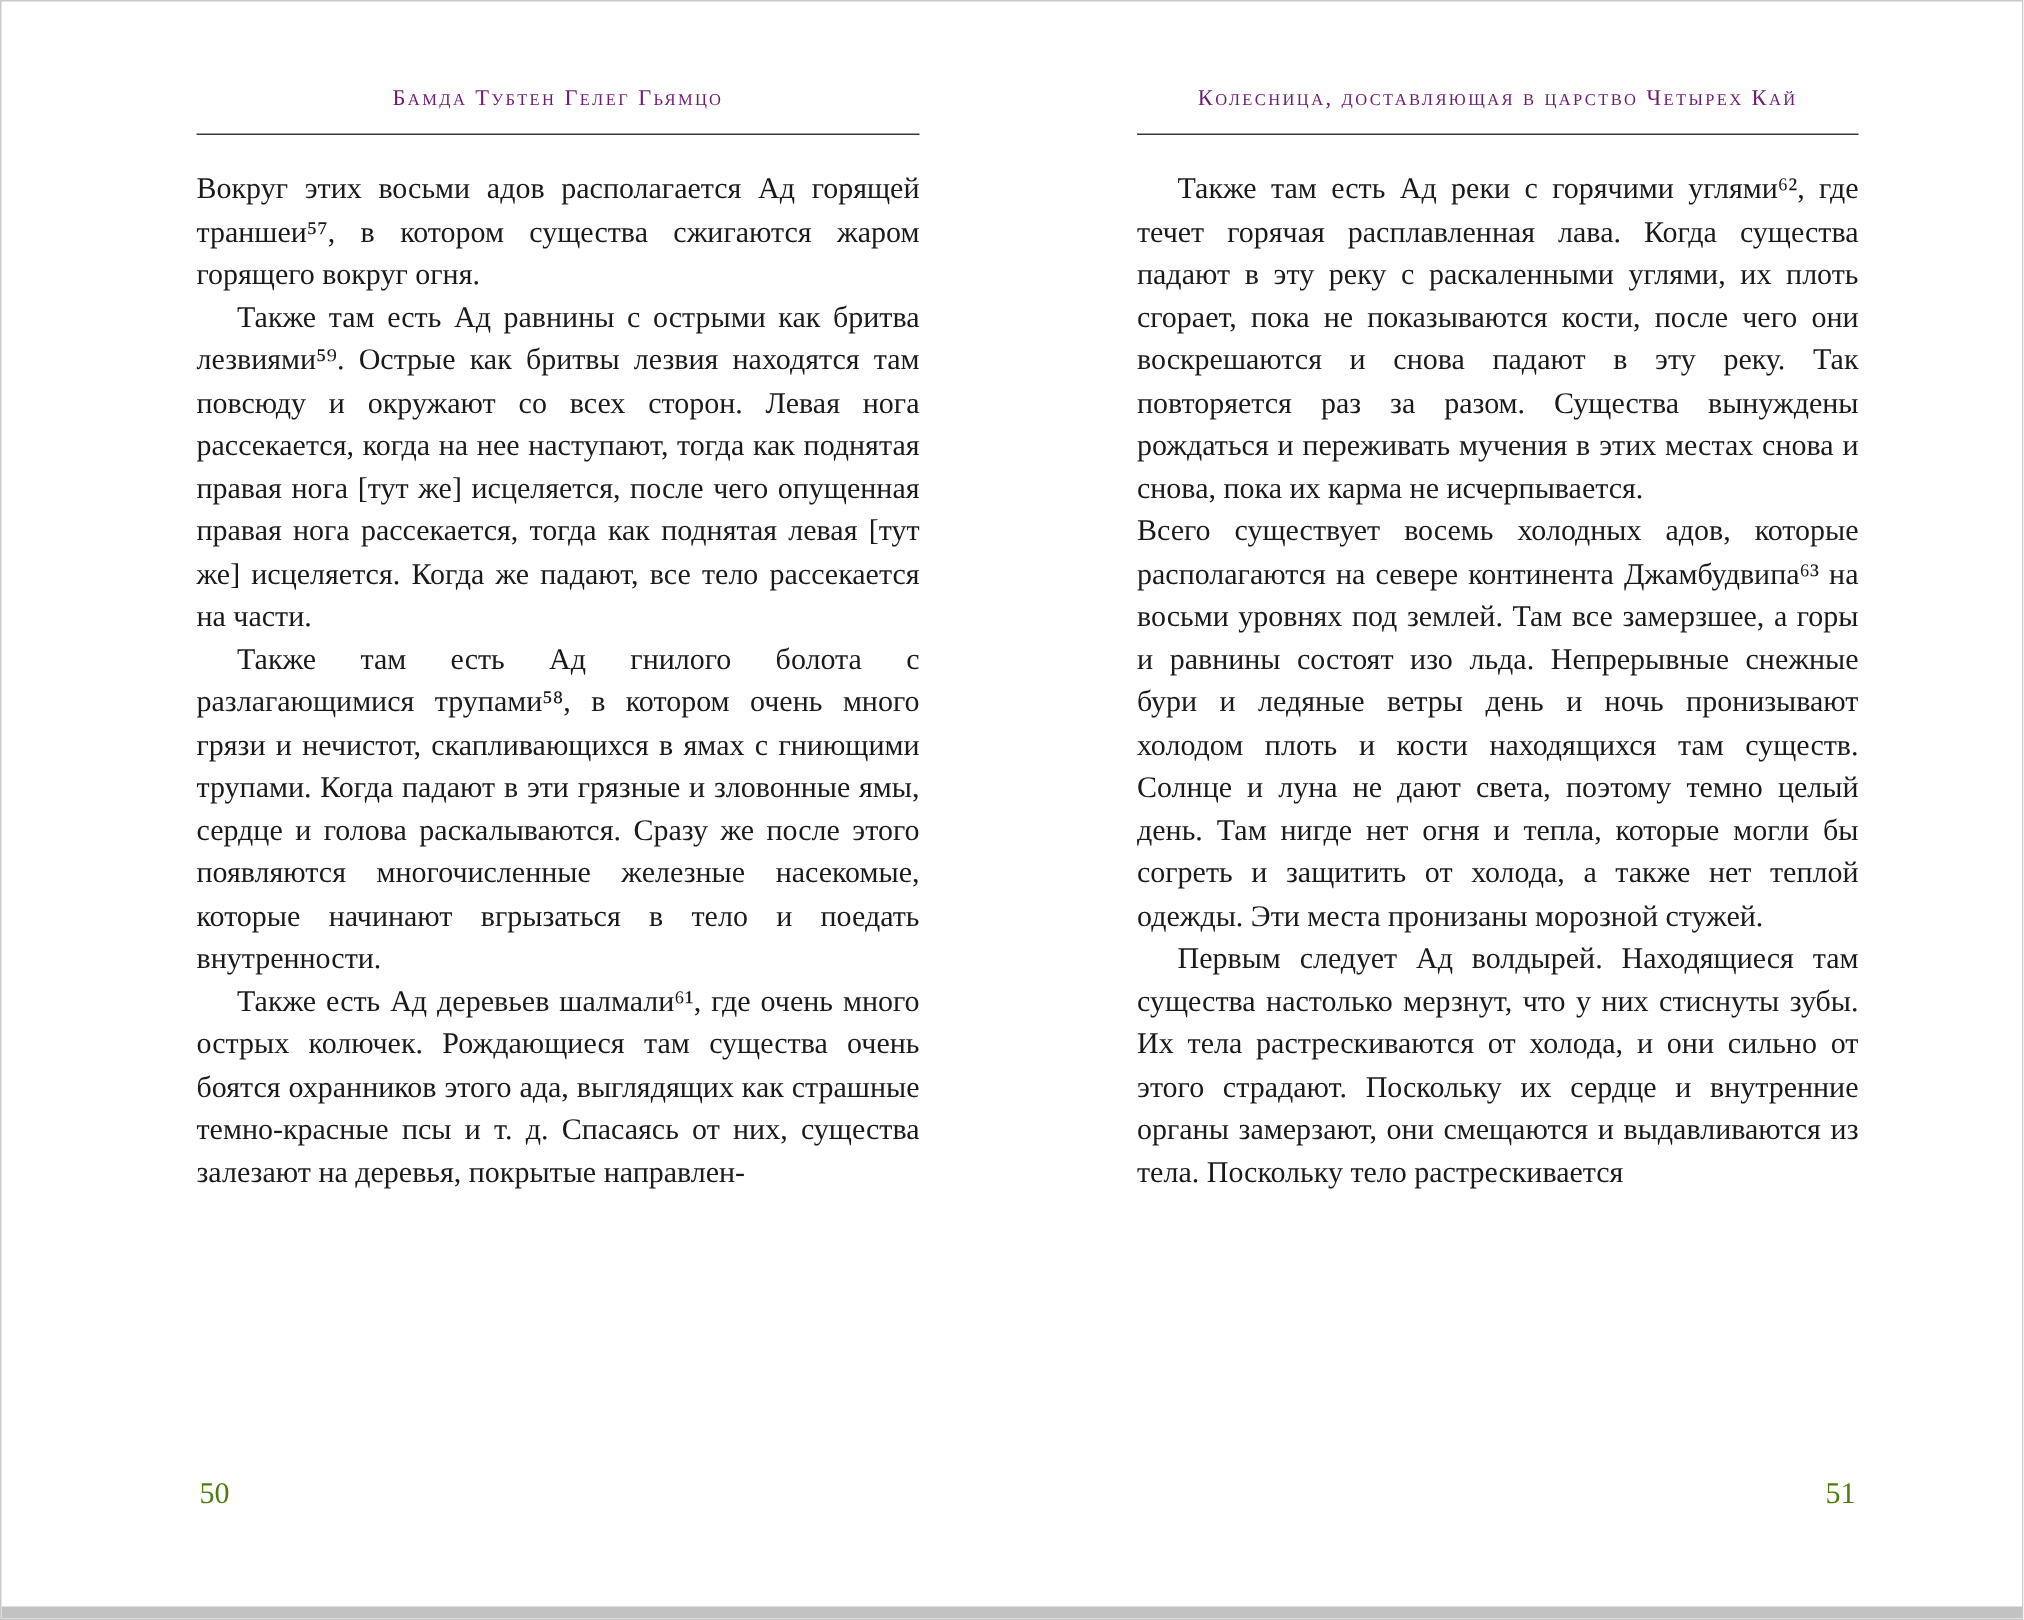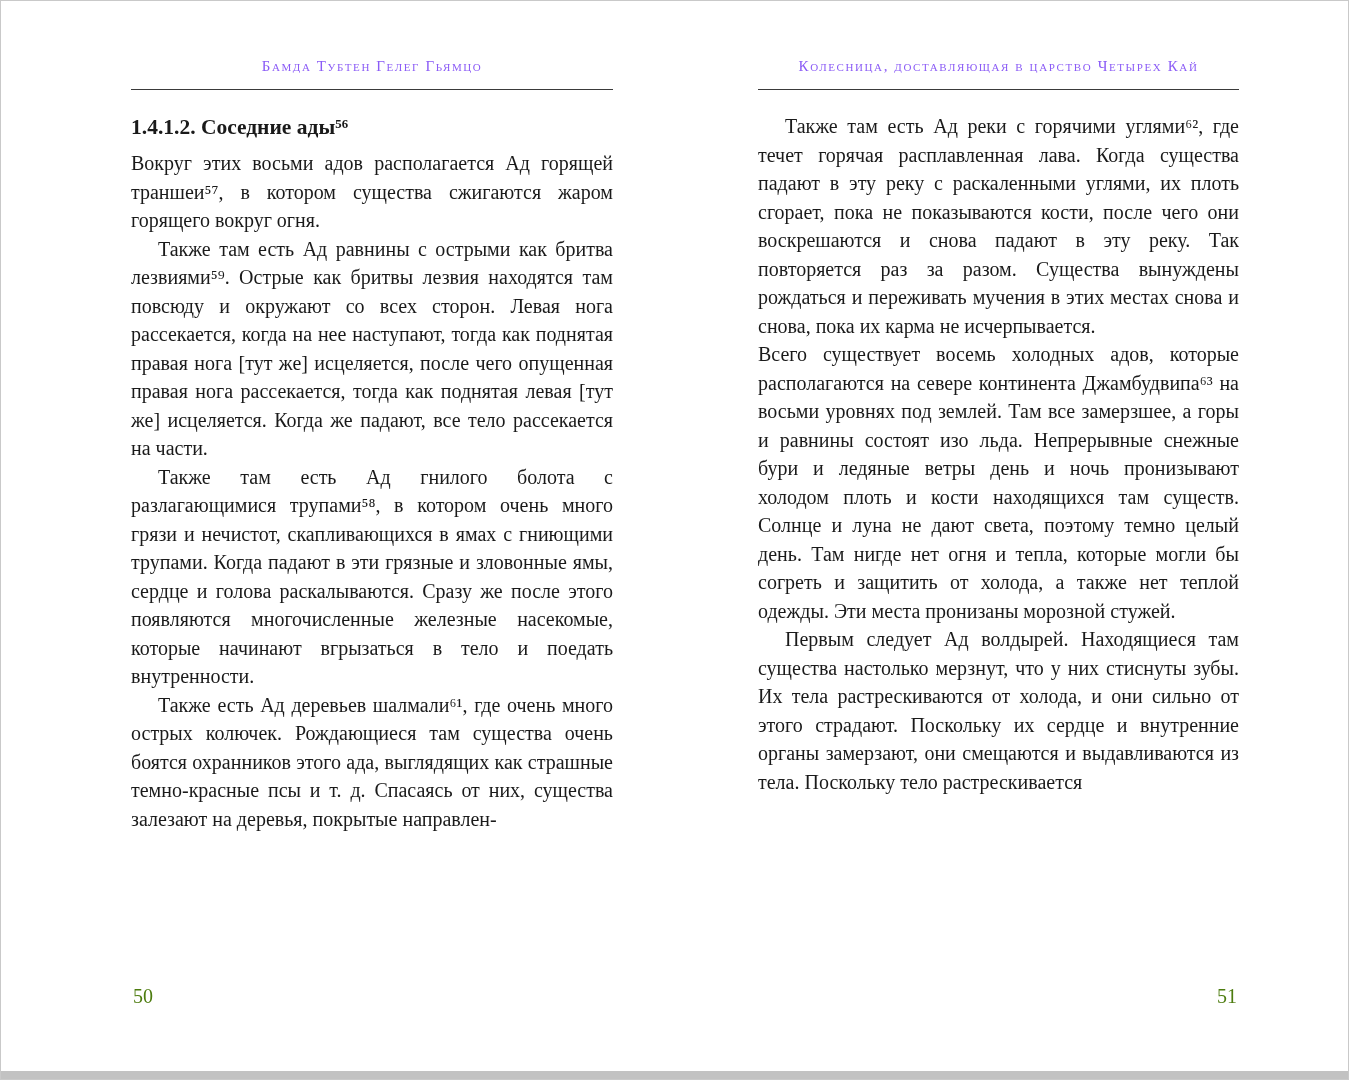--- a/index.html
+++ b/index.html
@@ -25,21 +25,21 @@
   }
   .page-left  { left: 130px; width: 482px; }
   .page-right { left: 757px; width: 481px; }
 
   .running-header {
     text-align: center;
     font-variant: small-caps;
     letter-spacing: 1.6px;
     font-size: 15px;
     line-height: 20px;
-    color: #8b5cf6;
+    color: #701a75;
     padding-bottom: 13px;
     border-bottom: 1px solid #3a3a3a;
   }
   .content {
     margin-top: 22px;
     font-size: 20px;
     line-height: 28.5px;
     text-align: justify;
   }
   .content p { margin: 0; }
@@ -73,21 +73,20 @@
   }
 </style>
 </head>
 <body>
 
 <div class="scan">
 
   <div class="page page-left">
     <div class="running-header">Бамда Тубтен Гелег Гьямцо</div>
     <div class="content">
-      <h2 class="section-heading">1.4.1.2. Соседние ады⁵⁶</h2>
       <p>Вокруг этих восьми адов располагается Ад горящей траншеи⁵⁷, в котором существа сжигаются жаром горящего вокруг огня.</p>
       <p class="indent">Также там есть Ад равнины с острыми как бритва лезвиями⁵⁹. Острые как бритвы лезвия находятся там повсюду и окружают со всех сторон. Левая нога рассекается, когда на нее наступают, тогда как поднятая правая нога [тут же] исцеляется, после чего опущенная правая нога рассекается, тогда как поднятая левая [тут же] исцеляется. Когда же падают, все тело рассекается на части.</p>
       <p class="indent">Также там есть Ад гнилого болота с разлагающимися трупами⁵⁸, в котором очень много грязи и нечистот, скапливающихся в ямах с гниющими трупами. Когда падают в эти грязные и зловонные ямы, сердце и голова раскалываются. Сразу же после этого появляются многочисленные железные насекомые, которые начинают вгрызаться в тело и поедать внутренности.</p>
       <p class="indent">Также есть Ад деревьев шалмали⁶¹, где очень много острых колючек. Рождающиеся там существа очень боятся охранников этого ада, выглядящих как страшные темно-красные псы и т. д. Спасаясь от них, существа залезают на деревья, покрытые направлен-</p>
     </div>
     <div class="page-number pn-left">50</div>
   </div>
 
   <div class="page page-right">
     <div class="running-header">Колесница, доставляющая в царство Четырех Кай</div>

